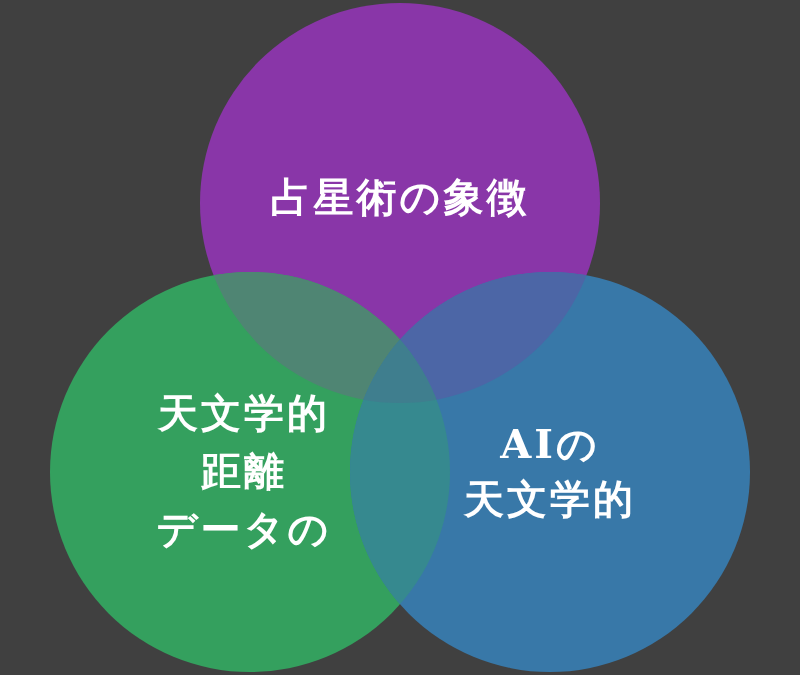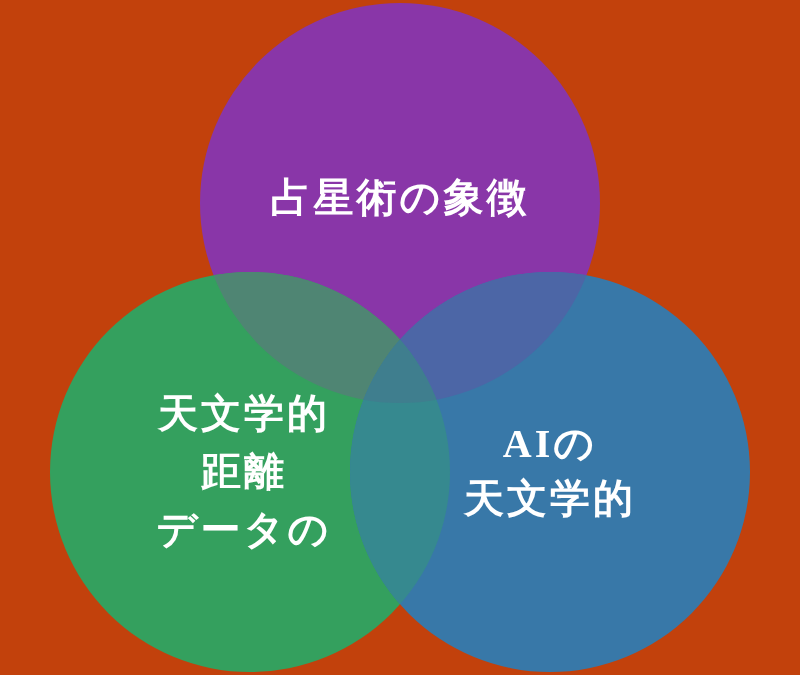--- a/index.html
+++ b/index.html
@@ -4,21 +4,21 @@
 <style>
   html, body {
     margin: 0;
     padding: 0;
     background: #000000;
   }
   #stage {
     position: relative;
     width: 800px;
     height: 675px;
-    background: #c2410c;
+    background: #404040;
     overflow: hidden;
     font-family: "DejaVu Serif", "Liberation Serif", serif;
   }
   #venn-svg {
     position: absolute;
     left: 0;
     top: 0;
     display: block;
   }
   .label {
@@ -40,21 +40,20 @@
   #label-left {
     left: 44px;
     top: 384px;
     width: 400px;
   }
   #label-right {
     left: 350px;
     top: 416px;
     width: 400px;
     line-height: 55px;
-    font-family: Liberation Serif, serif;
   }
 </style>
 </head>
 <body>
 
 <div id="stage">
 
   <svg id="venn-svg" width="800" height="675" viewBox="0 0 800 675">
     <defs>
       <clipPath id="clipTop">

